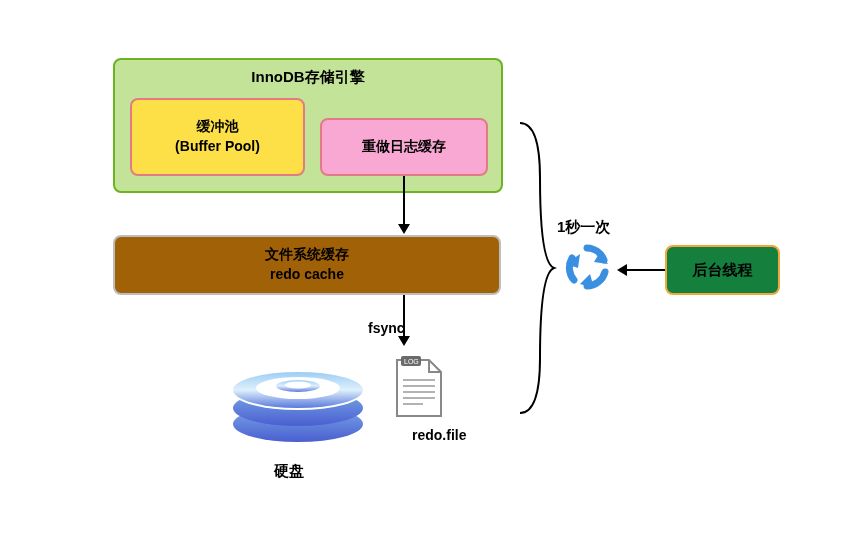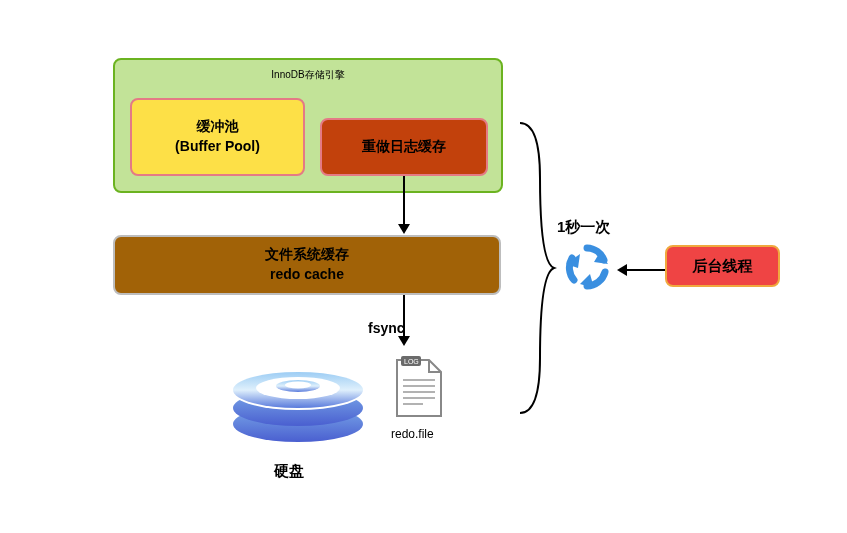--- a/index.html
+++ b/index.html
@@ -1,28 +1,28 @@
 <!DOCTYPE html>
 <html><head>
 <meta charset="utf-8">
 <style>
 *{box-sizing:border-box;margin:0;padding:0}
 body{font-family:"Microsoft YaHei",Arial,sans-serif;background:#fff;width:847px;height:533px;position:relative}
 .box{position:absolute;border:2px solid;border-radius:8px;text-align:center;display:flex;flex-direction:column;justify-content:center;align-items:center}
 .innodb{left:113px;top:58px;width:390px;height:135px;background:#c2e398;border-color:#6bb320}
-.innodb-title{position:absolute;top:8px;width:100%;font-weight:normal;font-size:10px}
+.innodb-title{position:absolute;top:8px;width:100%;font-weight:bold;font-size:15px}
 .bufpool{left:130px;top:98px;width:175px;height:78px;background:#fde047;border-color:#e47a85;font-weight:bold;font-size:14px;line-height:1.4}
-.redobuf{left:320px;top:118px;width:168px;height:58px;background:#c2410c;border-color:#e47a85;font-weight:bold;font-size:14px;line-height:1.4}
+.redobuf{left:320px;top:118px;width:168px;height:58px;background:#f9a8d4;border-color:#e47a85;font-weight:bold;font-size:14px;line-height:1.4}
 .pagecache{left:113px;top:235px;width:388px;height:60px;background:#a16207;border-color:#bdbdbd;font-weight:bold;font-size:14px;line-height:1.4}
-.bthread{left:665px;top:245px;width:115px;height:42px;background:#ef4444;border-color:#f0a83e;font-weight:bold;font-size:15px}
+.bthread{left:665px;top:245px;width:115px;height:50px;background:#15803d;border-color:#f0a83e;font-weight:bold;font-size:15px}
 .label{position:absolute;font-weight:bold;font-size:14px}
 .fsync{left:368px;top:320px}
 .timelabel{left:557px;top:218px;font-size:15px}
 .disklabel{left:274px;top:462px;font-size:15px}
-.filelabel{left:391px;top:427px;font-size:12px;font-weight:normal}
+.filelabel{left:412px;top:427px;font-size:14px;font-weight:bold}
 </style>
 </head>
 <body>
 
 <div class="box innodb">
   <div class="innodb-title">InnoDB存储引擎</div>
 </div>
 
 <div class="box bufpool">
   <span>缓冲池</span>

